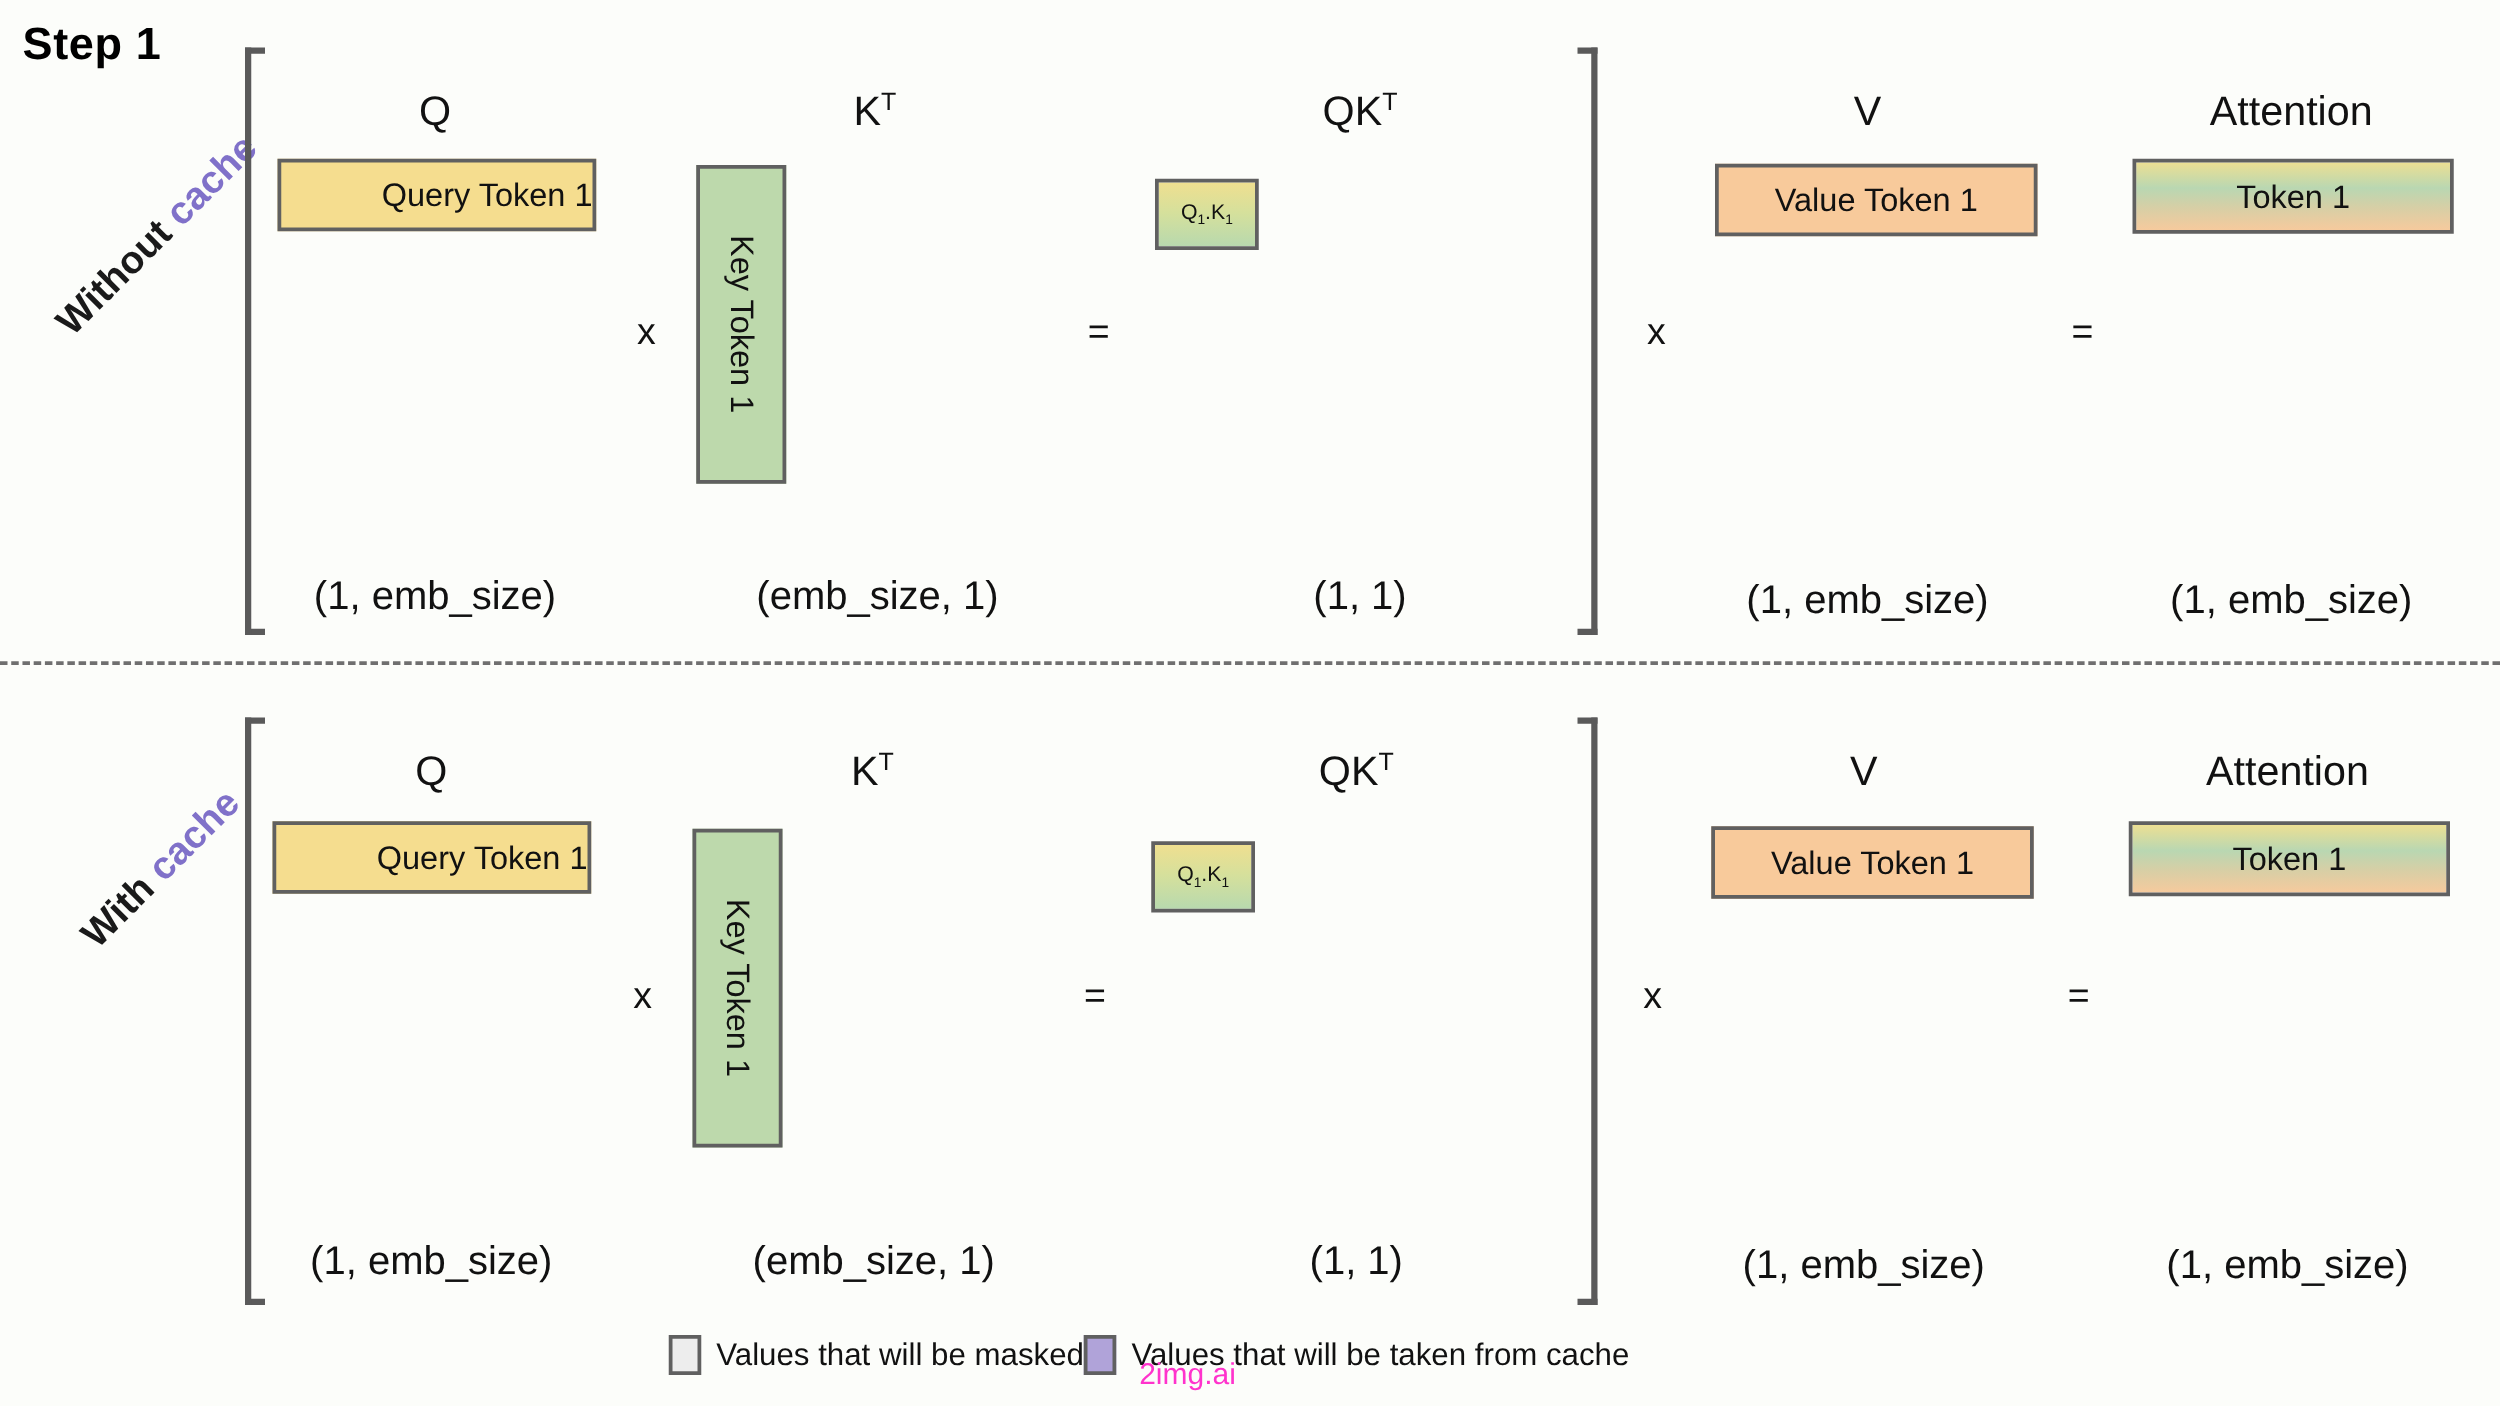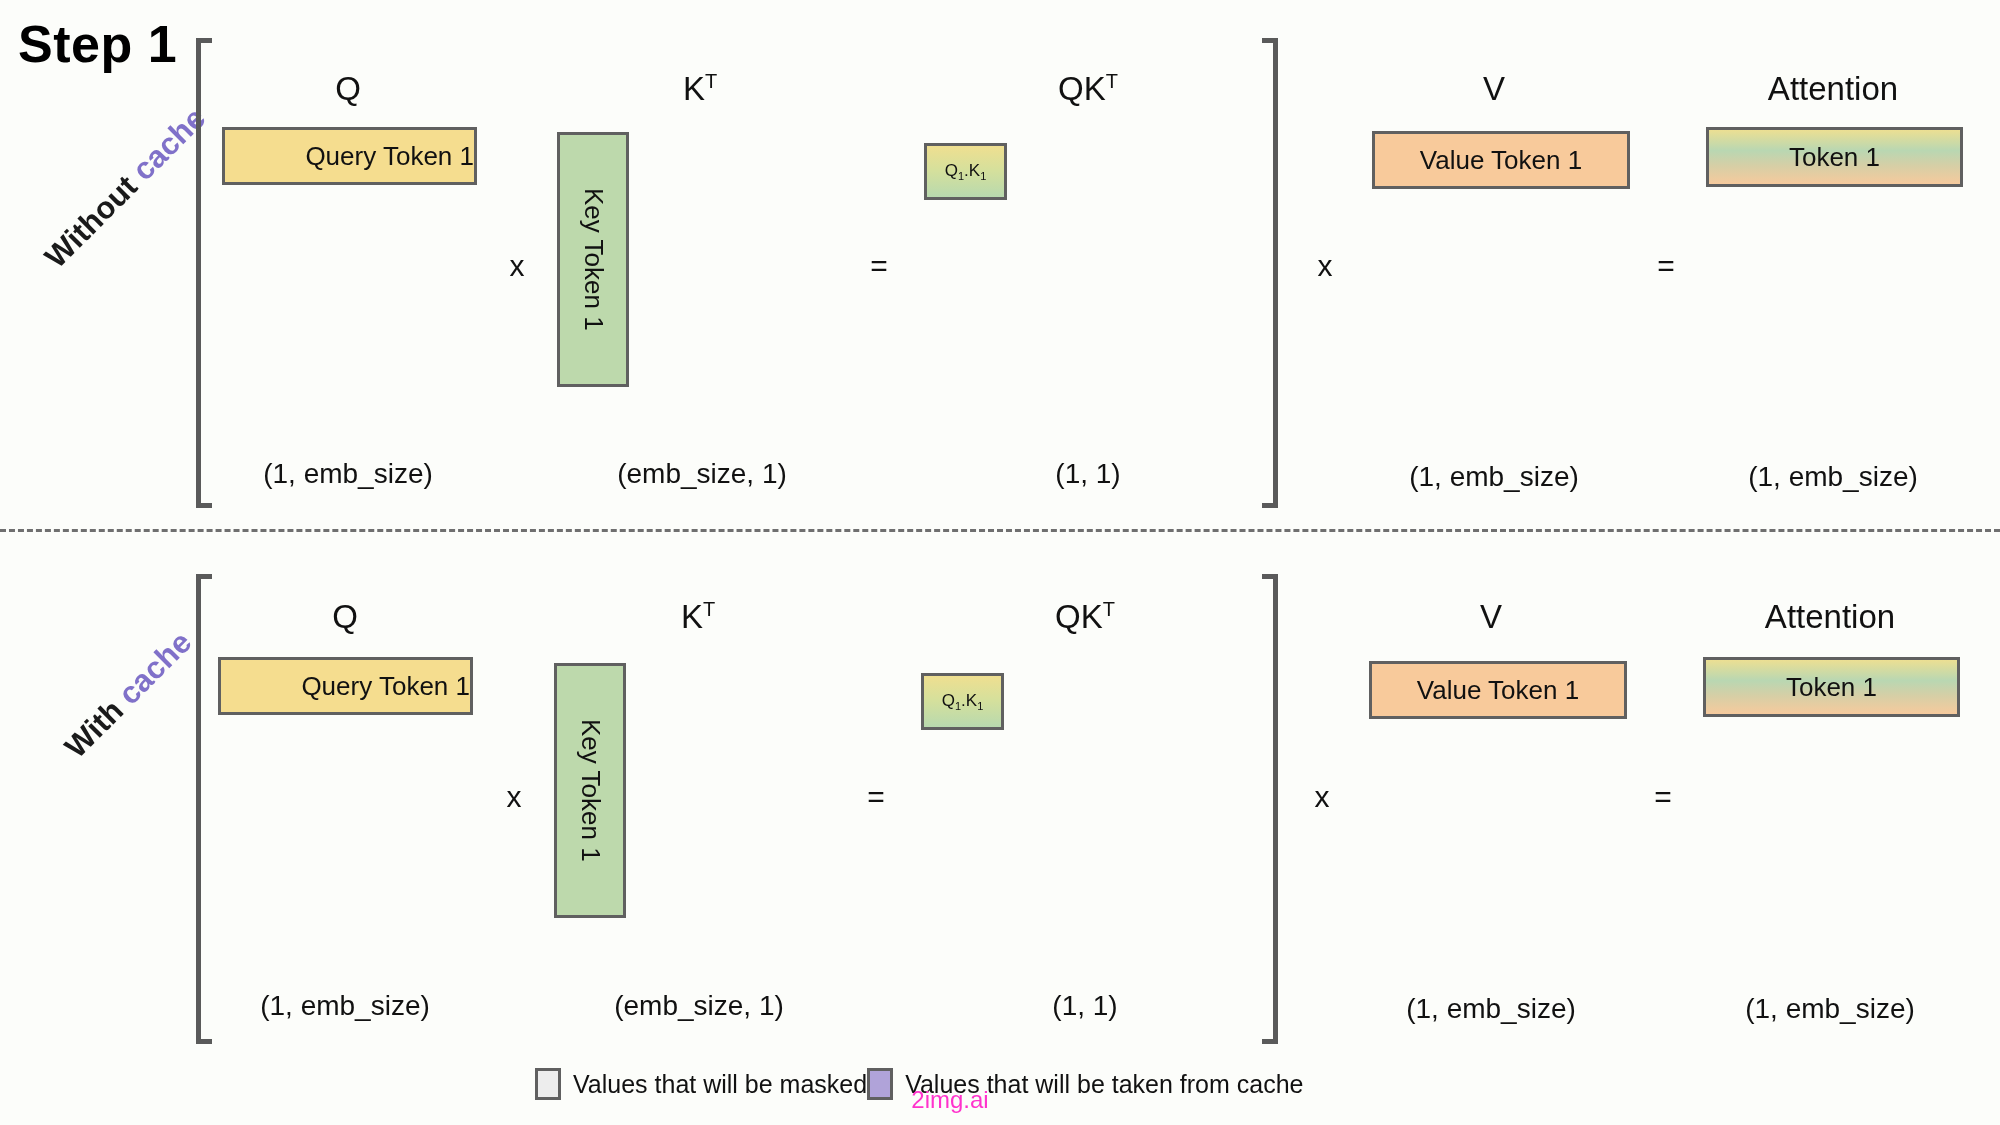--- a/index.html
+++ b/index.html
@@ -19,21 +19,21 @@
     position: absolute;
     left: 0; top: 0;
     width: 2000px;
     height: 1125px;
   }
   
   #step-title {
     position: absolute;
     left: 18px;
     top: 14px;
-    font-size: 52px;
+    font-size: 36px;
     font-weight: bold;
     color: #000000;
     letter-spacing: 0.5px;
   }
   
   .row-label {
     position: absolute;
     transform-origin: left top;
     white-space: nowrap;
     font-size: 31px;
@@ -137,21 +137,21 @@
   .operator {
     position: absolute;
     font-size: 30px;
     color: #111111;
     transform: translate(-50%, -50%);
   }
 
   
   .shape-label {
     position: absolute;
-    font-size: 28px;
+    font-size: 32px;
     color: #111111;
     white-space: nowrap;
     transform: translateX(-50%);
   }
 
   
   #legend {
     position: absolute;
     left: 535px;
     top: 1068px;

